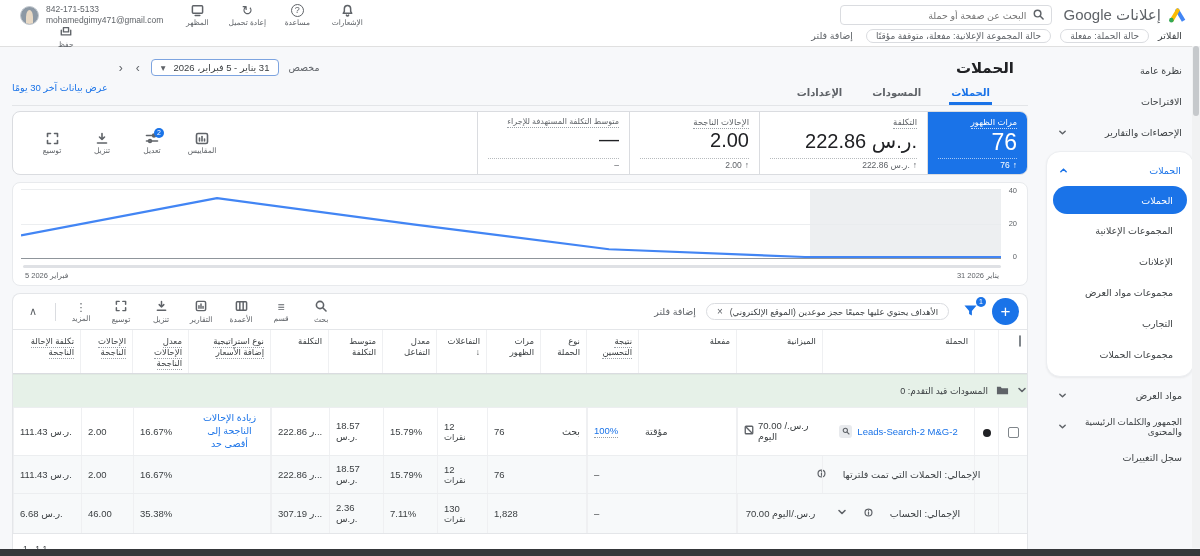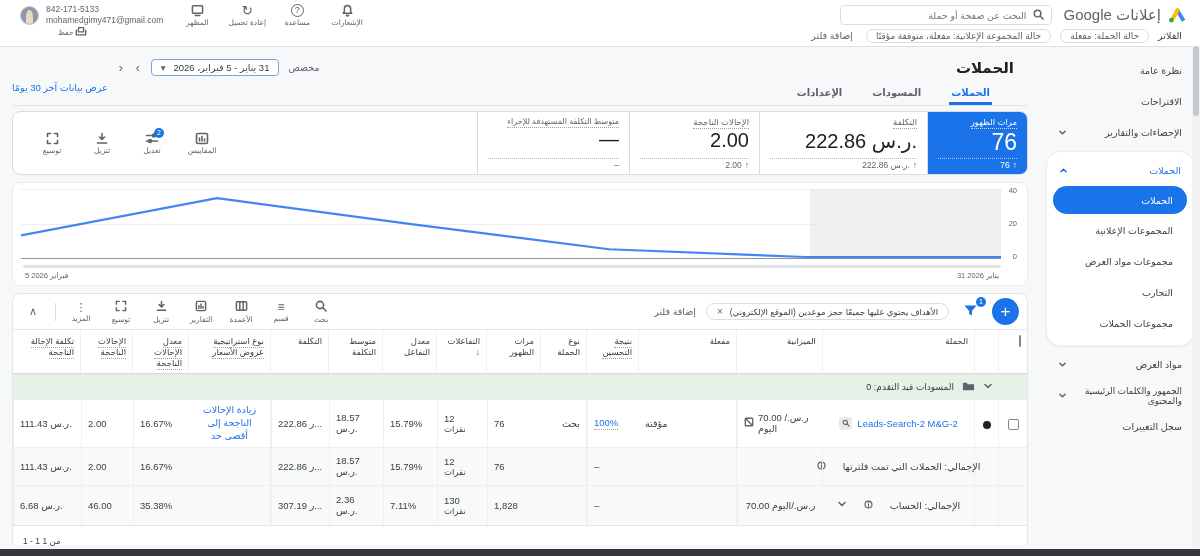--- a/index.html
+++ b/index.html
@@ -15,21 +15,21 @@
   .top-actions { display:flex; gap:6px; margin-inline-start:auto; }
   .iconbtn { display:flex; flex-direction:column; align-items:center; gap:1px; font-size:7.5px; color:#5f6368; width:44px; cursor:pointer; position:relative; }
   .iconbtn svg { display:block; }
   .account { display:flex; align-items:center; gap:7px; font-size:8.5px; color:#5f6368; direction:ltr; text-align:left; line-height:1.3; padding-left:6px; }
   .avatar { width:19px; height:19px; border-radius:50%; background:#8d99a5; border:1px solid #c3c9cf; overflow:hidden; position:relative; }
   .avatar:after { content:""; position:absolute; inset:3px 5px 0 5px; border-radius:50% 50% 0 0; background:#e8d9c5; }
   .chipsrow { display:flex; align-items:center; gap:9px; padding:2px 18px 4px 0; height:19px; position:relative; }
   .filters-label { font-size:9.5px; color:#3c4043; }
   .chip { border:1px solid #dadce0; border-radius:10px; padding:1px 9px; font-size:9px; color:#5f6368; background:#fff; white-space:nowrap; }
   .addfilter { font-size:9.5px; color:#5f6368; margin-right:4px; }
-  .saveblock { position:absolute; left:58px; top:-1px; display:flex; flex-direction:row; align-items:center; gap:1px; font-size:7.5px; color:#5f6368; cursor:pointer; }
+  .saveblock { position:absolute; left:58px; top:-1px; display:flex; flex-direction:column; align-items:center; gap:1px; font-size:7.5px; color:#5f6368; cursor:pointer; }
   .hdr-divider { border-bottom:1px solid #e0e0e0; }
 
   
   .body { display:flex; height:503px; background:#f7f8fa; }
 
   
   .sidebar { width:158px; flex-shrink:0; padding:8px 6px 0 4px; font-size:9.5px; color:#3c4043; }
   .side-item { display:flex; align-items:center; height:31px; padding:0 12px; border-radius:16px; cursor:pointer; }
   .side-item .lbl { flex:1; }
   .side-chev { color:#5f6368; display:flex; }
@@ -106,21 +106,21 @@
   .trow > div { padding:4px 6px; font-size:9.5px; height:100%; display:flex; flex-direction:column; justify-content:center; }
   .trow.r1 { min-height:47px; }
   .trow.total { background:#f7f9fa; min-height:38px; }
   .num { direction:ltr; align-items:flex-start; text-align:left; }
   .linkblue { color:#1a73e8; cursor:pointer; }
   .camp-cell { flex-direction:row !important; align-items:center; gap:5px; }
   .camp-badge { width:13px; height:13px; border-radius:3px; background:#e8eaed; display:inline-flex; align-items:center; justify-content:center; flex-shrink:0; }
   .budget-cell { flex-direction:row !important; align-items:center; gap:4px; direction:ltr; justify-content:flex-end; }
   .strategy { color:#1a73e8; text-align:center; font-size:8.5px; line-height:1.35; align-items:center; cursor:pointer; }
   .unit { font-size:8.5px; color:#3c4043; }
-  .drafts-row { display:flex; align-items:center; gap:8px; background:#e6f1e8; border-top:1px solid #dfe9e1; height:25px; padding-right:34px; font-size:9px; color:#3c4043; }
+  .drafts-row { display:flex; align-items:center; gap:8px; background:#e6f1e8; border-top:1px solid #dfe9e1; height:33px; font-size:9px; color:#3c4043; }
   .total-label { flex-direction:row !important; align-items:center; gap:17px; justify-content:flex-start; white-space:nowrap; }
   .pager { display:flex; justify-content:flex-end; align-items:center; border-top:1px solid #e4e6e9; height:20px; padding:0 10px; font-size:8.5px; color:#3c4043; background:#fff; }
   .pager span { direction:ltr;margin-top:11px; }
 
   .vscroll { position:absolute; top:46px; bottom:8px; right:0; width:8px; background:#f1f2f3; }
   .vscroll .thumb { position:absolute; top:0; right:1px; width:6px; height:70px; border-radius:3px; background:#c6c9cc; }
   .bottombar { position:absolute; bottom:0; left:0; right:0; height:7px; background:#35373a; }
   .icon-stroke { stroke:#5f6368; fill:none; stroke-width:1.6; stroke-linecap:round; stroke-linejoin:round; }
   .helpcirc { width:13px; height:13px; border:1.4px solid #5f6368; border-radius:50%; font-size:9px; color:#5f6368; display:flex; align-items:center; justify-content:center; }
 </style>
@@ -229,20 +229,23 @@
               </svg>
           </span>
         </div>
         <div class="side-sub active">
           <span>الحملات</span>
         </div>
         <div class="side-sub">
           <span>المجموعات الإعلانية</span>
         </div>
         <div class="side-sub">
+          <span>الإعلانات</span>
+        </div>
+        <div class="side-sub">
           <span>مجموعات مواد العرض</span>
         </div>
         <div class="side-sub">
           <span>التجارب</span>
         </div>
         <div class="side-sub">
           <span>مجموعات الحملات</span>
         </div>
       </div>
       <div class="side-item">
@@ -471,21 +474,21 @@
           <div><span>الحملة</span></div>
           <div><span>الميزانية</span></div>
           <div><span>مفعلة</span></div>
           <div><span class="dotted">نتيجة التحسين</span></div>
           <div><span>نوع الحملة</span></div>
           <div><span>مرات الظهور</span></div>
           <div><span>التفاعلات</span> <span>↓</span></div>
           <div><span>معدل التفاعل</span></div>
           <div><span>متوسط التكلفة</span></div>
           <div><span>التكلفة</span></div>
-          <div><span class="dotted">نوع استراتيجية عروض الأسعار</span></div>
+          <div><span class="dotted">نوع استراتيجية إضافة الأسعار</span></div>
           <div><span class="dotted">معدل الإحالات الناجحة</span></div>
           <div><span class="dotted">الإحالات الناجحة</span></div>
           <div><span class="dotted">تكلفة الإحالة الناجحة</span></div>
         </div>
 
         <div class="drafts-row">
           <span>
             <svg width="10" height="10" viewBox="0 0 10 10">
                 <polyline class="icon-stroke" points="2,3.5 5,6.5 8,3.5"></polyline>
               </svg>

